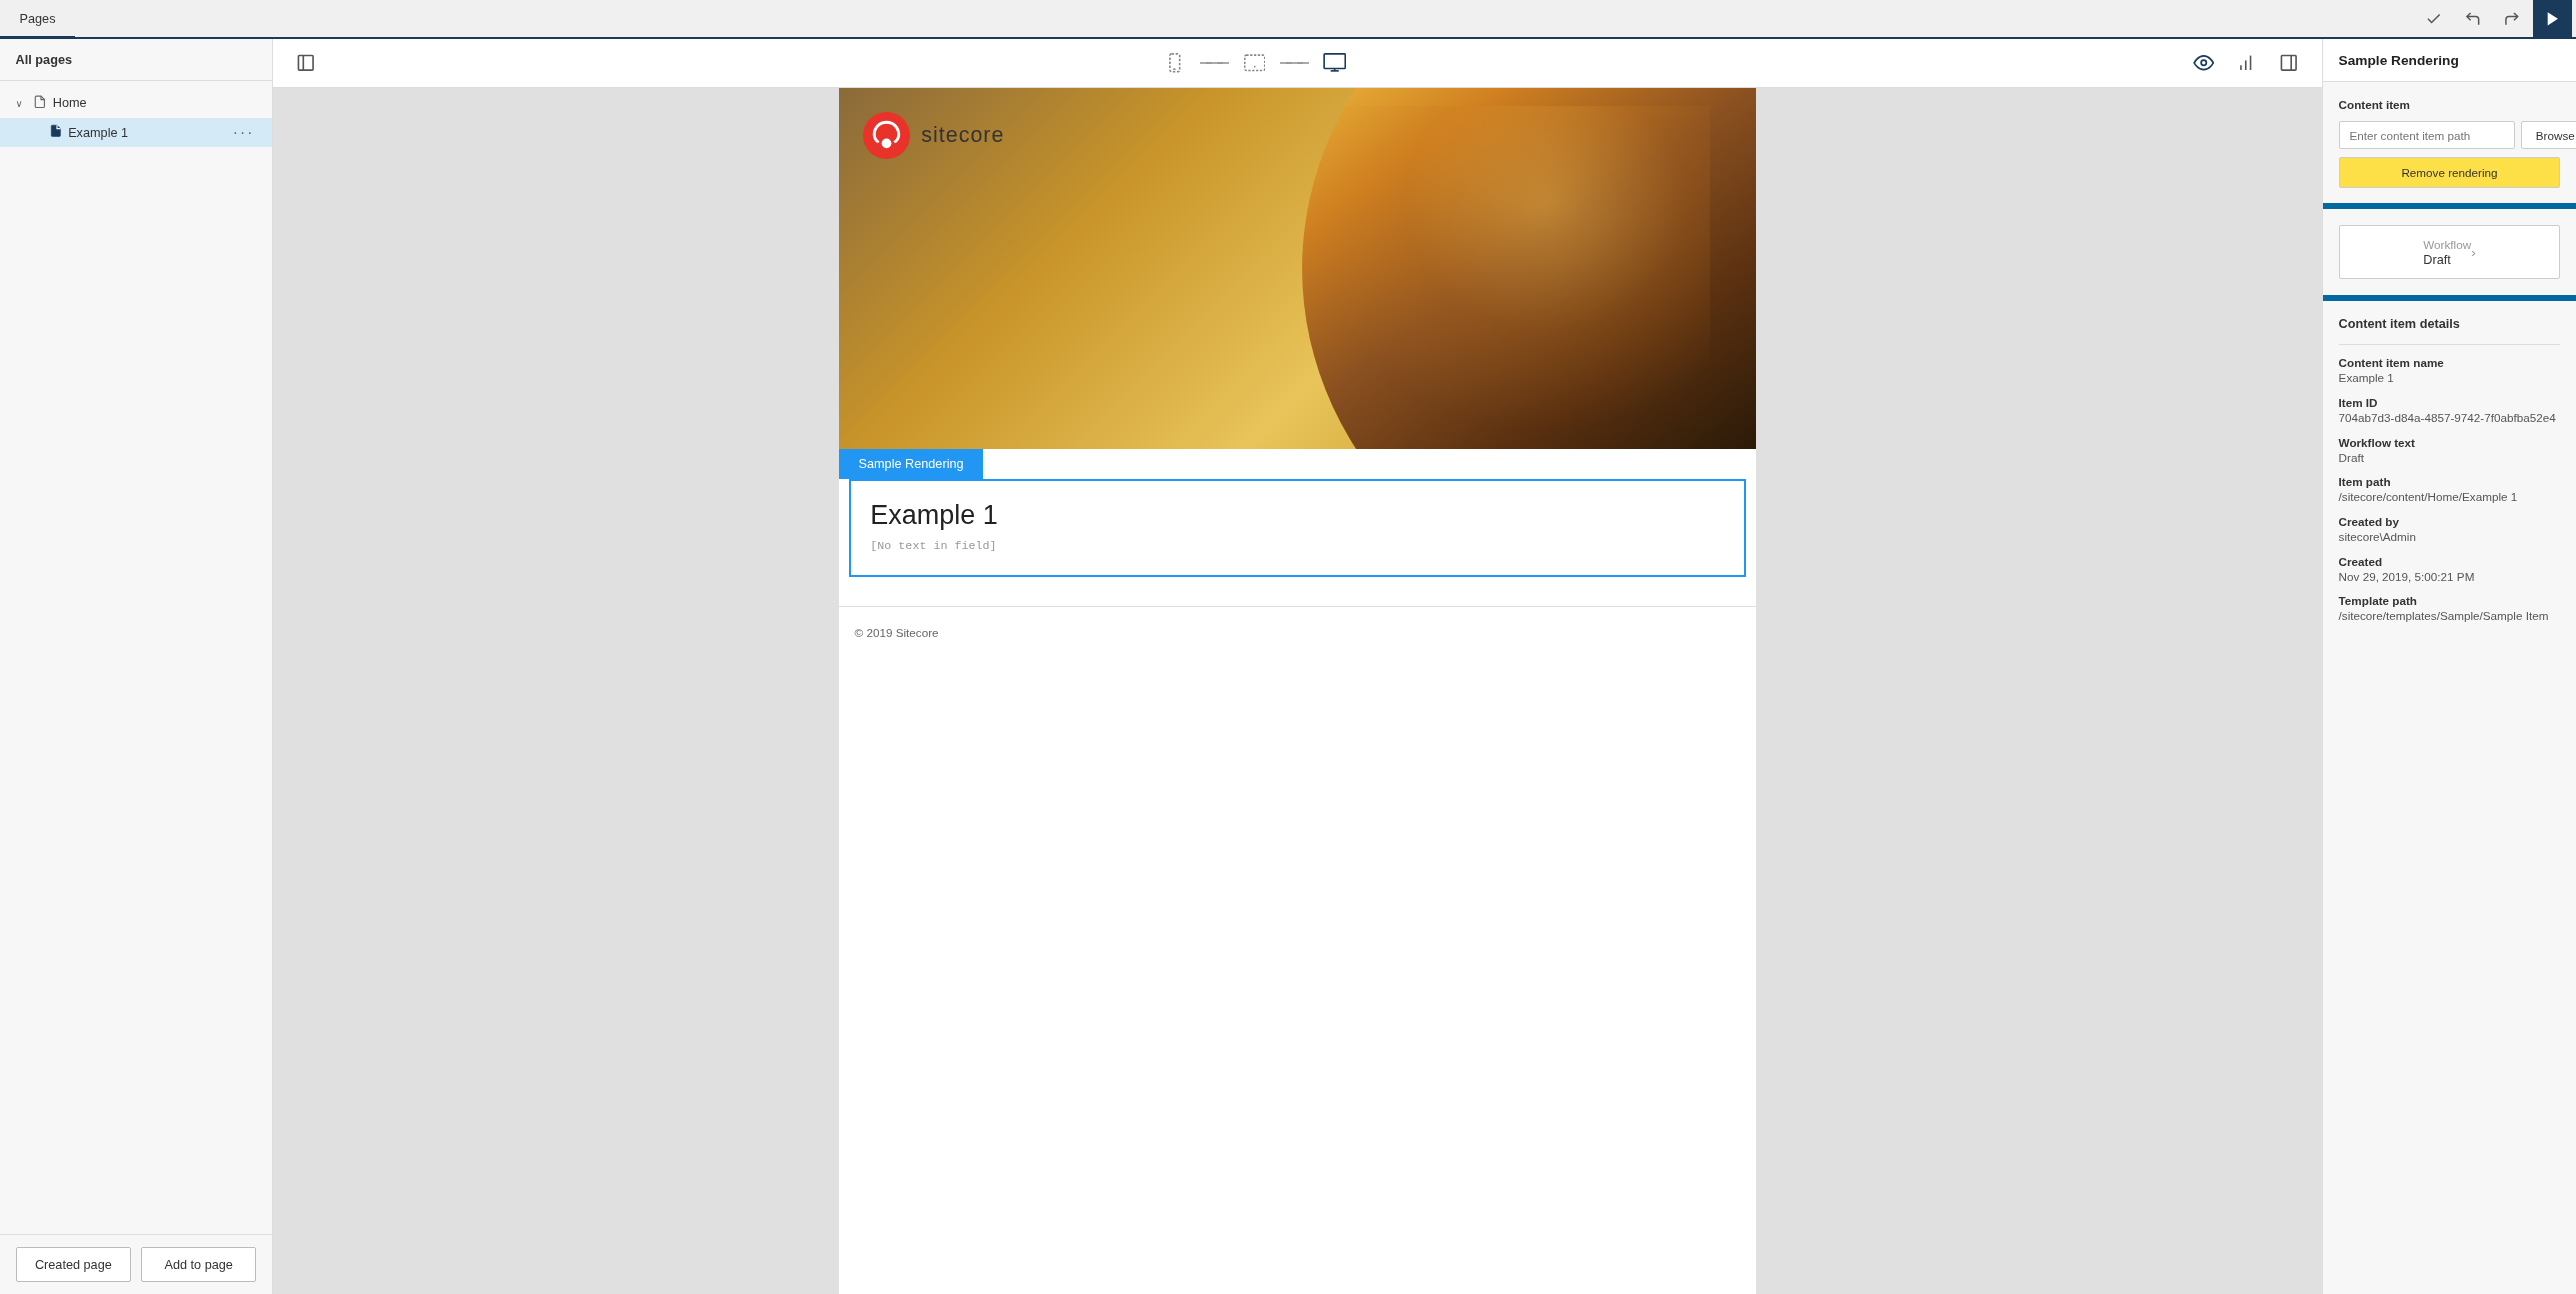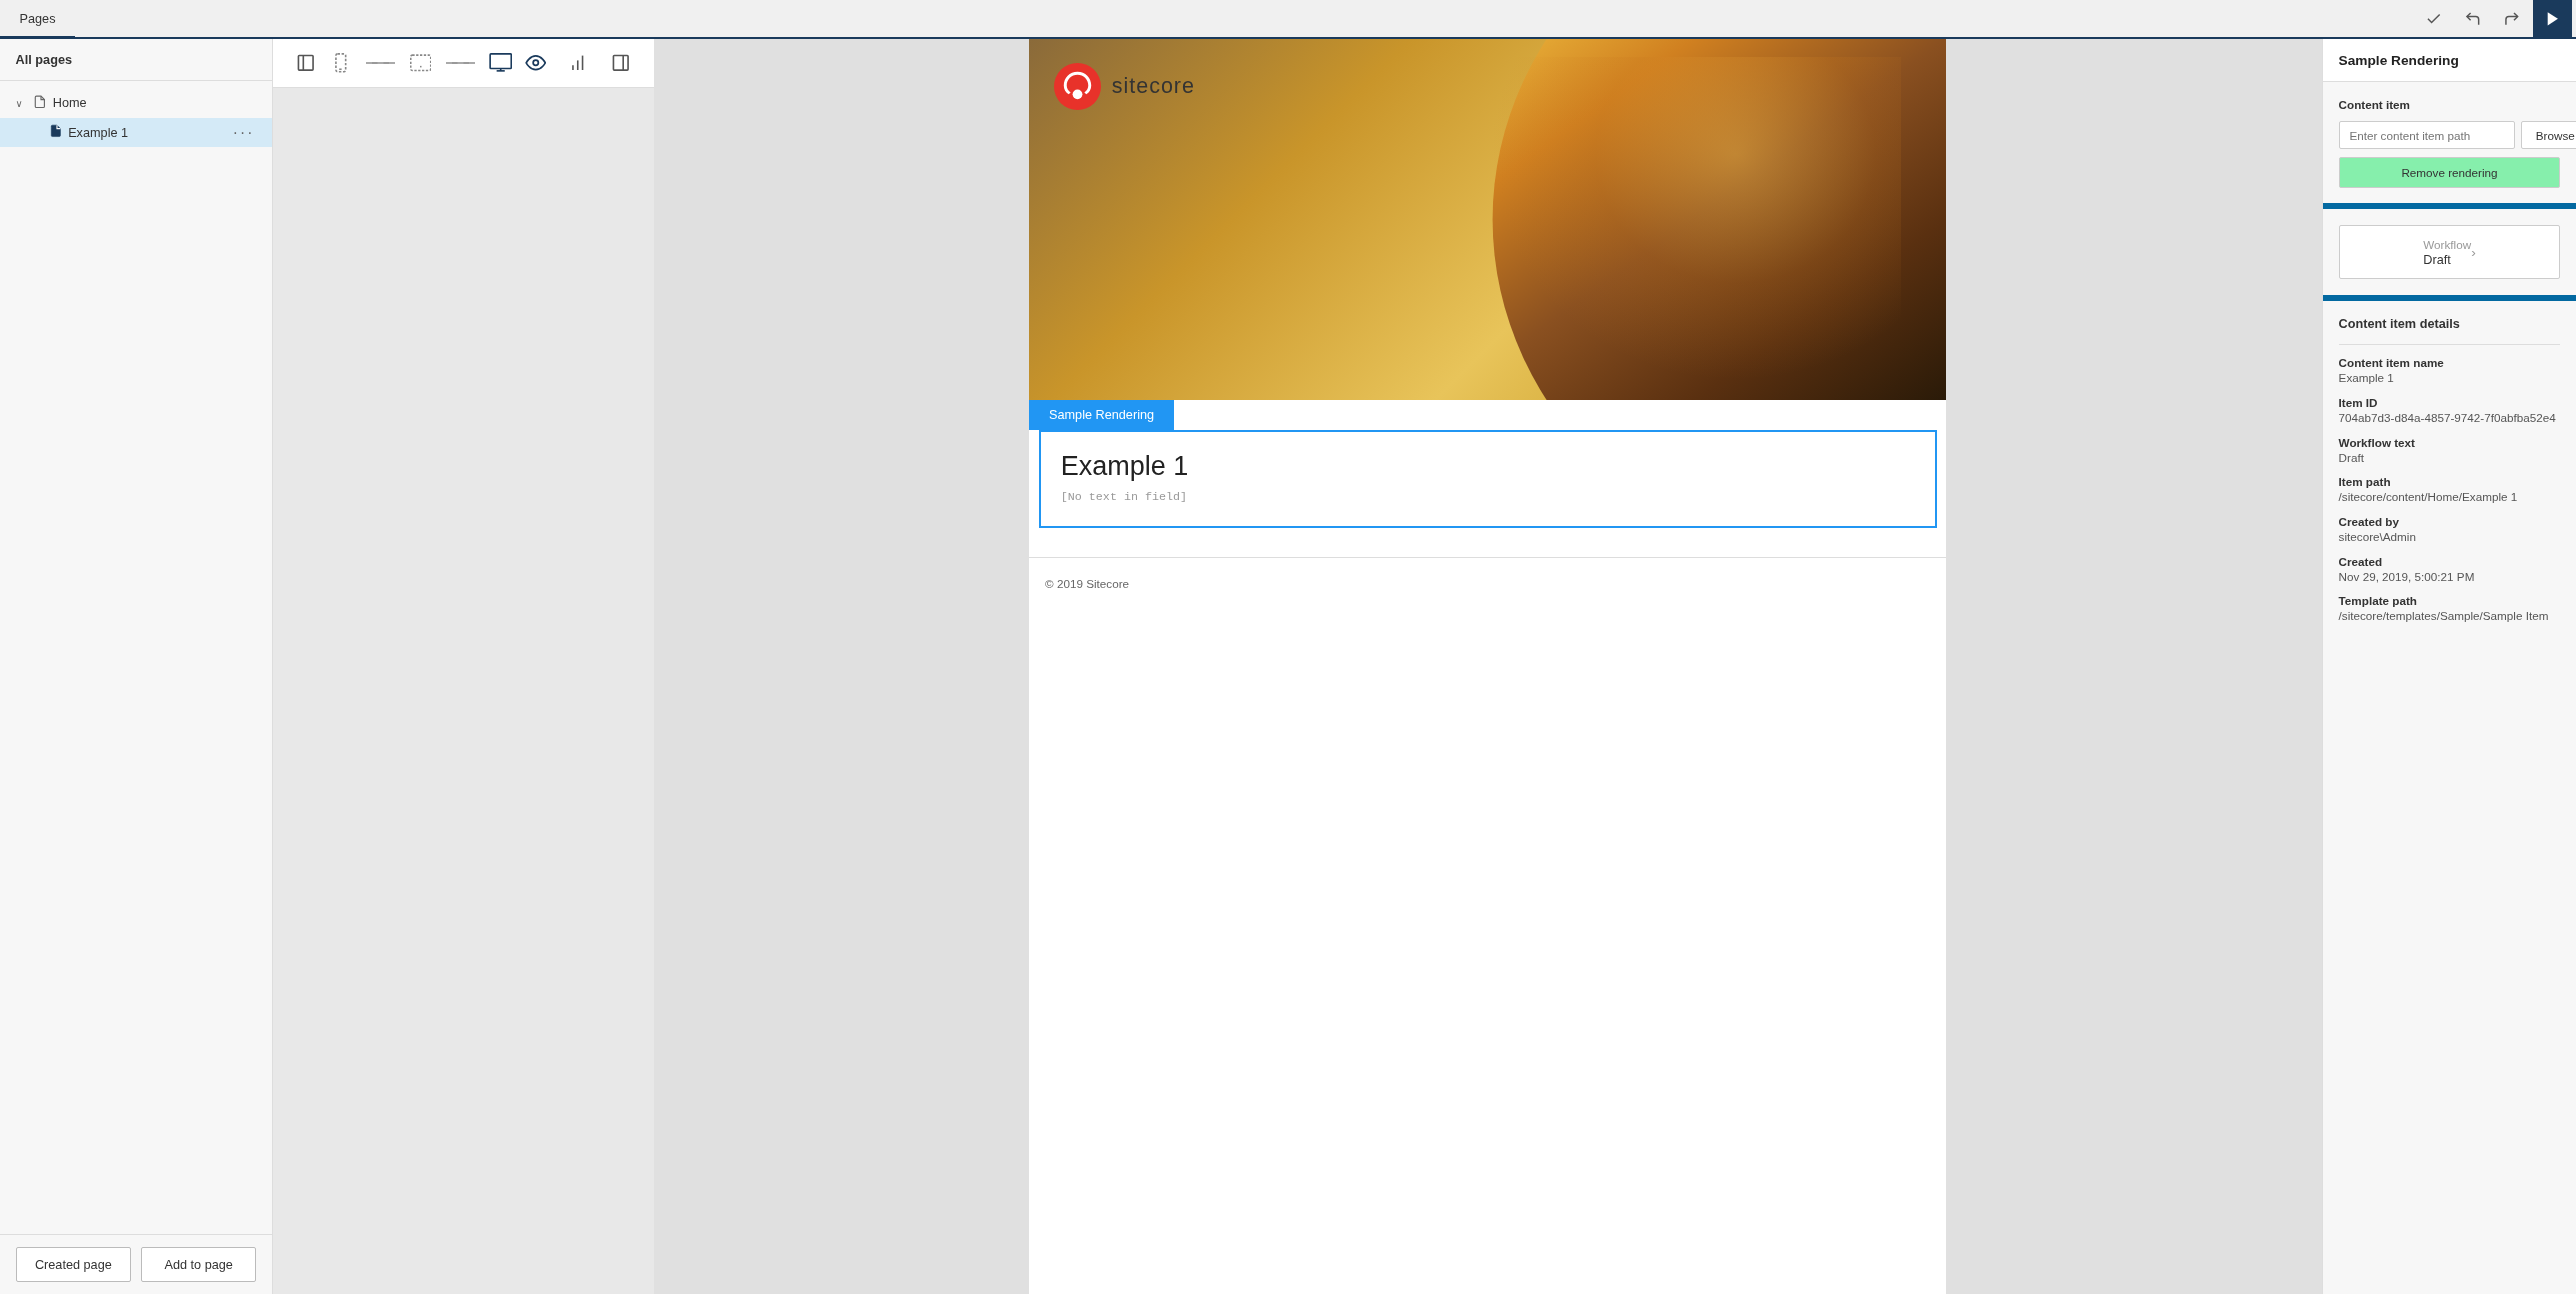--- a/index.html
+++ b/index.html
@@ -116,21 +116,21 @@
       cursor: pointer;
       font-size: 12.7px;
       color: #333;
       border-radius: 2px;
     }
 
     
     .canvas-area {
       flex: 1;
       display: flex;
-      flex-direction: row;
+      flex-direction: column;
       background: #e8e8e8;
       overflow: hidden;
     }
     .canvas-toolbar {
       height: 49px;
       background: white;
       border-bottom: 1px solid #ddd;
       display: flex;
       align-items: center;
       justify-content: space-between;
@@ -288,21 +288,21 @@
       background: white;
       font-size: 11.7px;
       color: #333;
       cursor: pointer;
       border-radius: 2px;
     }
     .remove-rendering-btn {
       width: 100%;
       padding: 7.8px;
       border: 1px solid #ccc;
-      background: #86efac;
+      background: #fde047;
       font-size: 11.7px;
       color: #333;
       cursor: pointer;
       border-radius: 2px;
       text-align: center;
     }
 
     .workflow-card {
       border: 1px solid #ccc;
       background: white;

